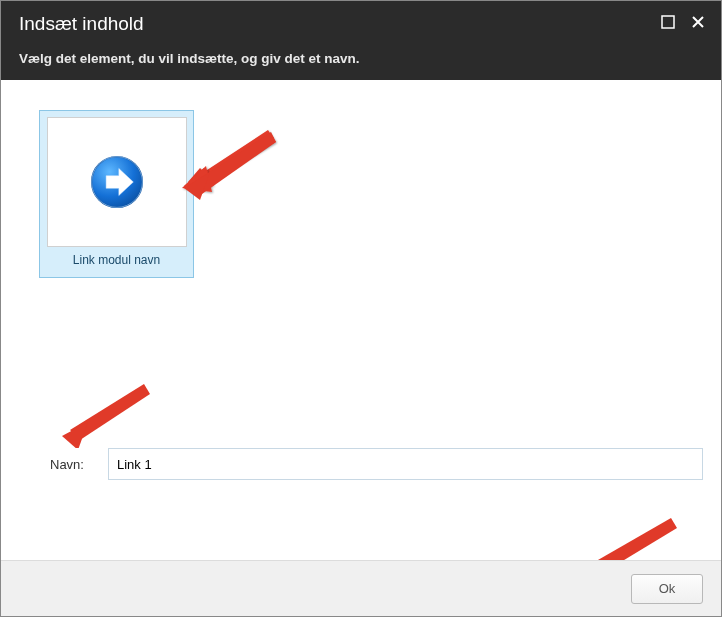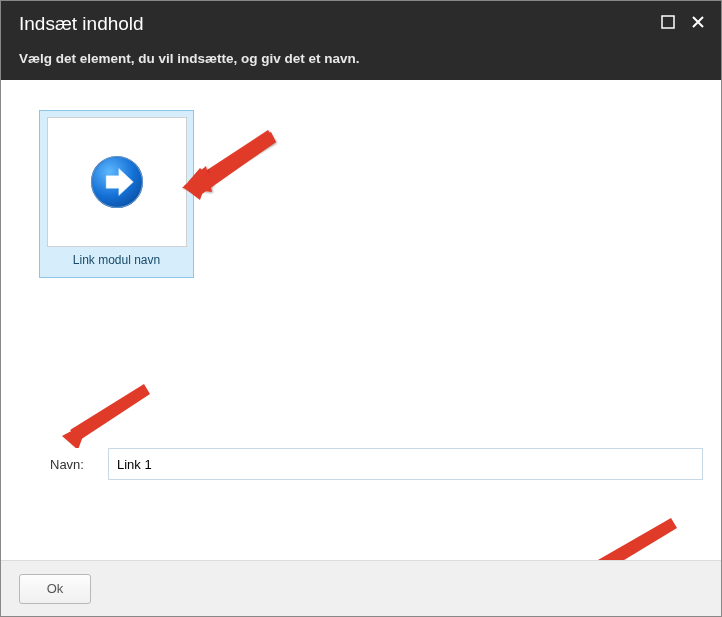--- a/index.html
+++ b/index.html
@@ -15,21 +15,21 @@
     .content { position: relative; height: 482px; padding: 18px 18px; }
     
     .tile { position: absolute; left: 38px; top: 30px; width: 155px; height: 168px; border: 1px solid #8bc6e6; background: #d6eefb; display: flex; flex-direction: column; align-items: center; padding: 6px; cursor: pointer; }
     .tile-inner { width: 140px; height: 130px; background: #fff; border: 1px solid #d0d0d0; display: flex; align-items: center; justify-content: center; }
     .tile-label { font-size: 12px; color: #1a4a6a; margin-top: 6px; text-align: center; }
 
     .form-row { position: absolute; left: 2px; right: 18px; top: 368px; display: flex; align-items: center; gap: 24px; margin-left: 47px; }
     .form-label { font-size: 13px; color: #333; white-space: nowrap; }
     .form-input { flex: 1; height: 32px; border: 1px solid #c8d8e4; padding: 0 8px; font-size: 13px; font-family: inherit; outline: none; }
 
-    .footer { position: absolute; bottom: 0; left: 0; right: 0; height: 56px; background: #f0f0f0; border-top: 1px solid #dcdcdc; display: flex; align-items: center; padding: 0 18px; gap: 10px; }
+    .footer { position: absolute; bottom: 0; left: 0; right: 0; height: 56px; background: #f0f0f0; border-top: 1px solid #dcdcdc; display: flex; justify-content: flex-end; align-items: center; padding: 0 18px; gap: 10px; }
     .btn { min-width: 72px; height: 30px; border: 1px solid #b8b8b8; background: linear-gradient(#fdfdfd,#f0f0f0); border-radius: 3px; font-size: 13px; color: #555; cursor: pointer; padding: 0 16px; font-family: inherit; }
 
     .arrow-annot { position: absolute; pointer-events: none; }
   </style>
 </head>
 <body>
 
 <div class="header">
   <div class="header-title">Indsæt indhold</div>
   <div class="header-subtitle">Vælg det element, du vil indsætte, og giv det et navn.</div>

